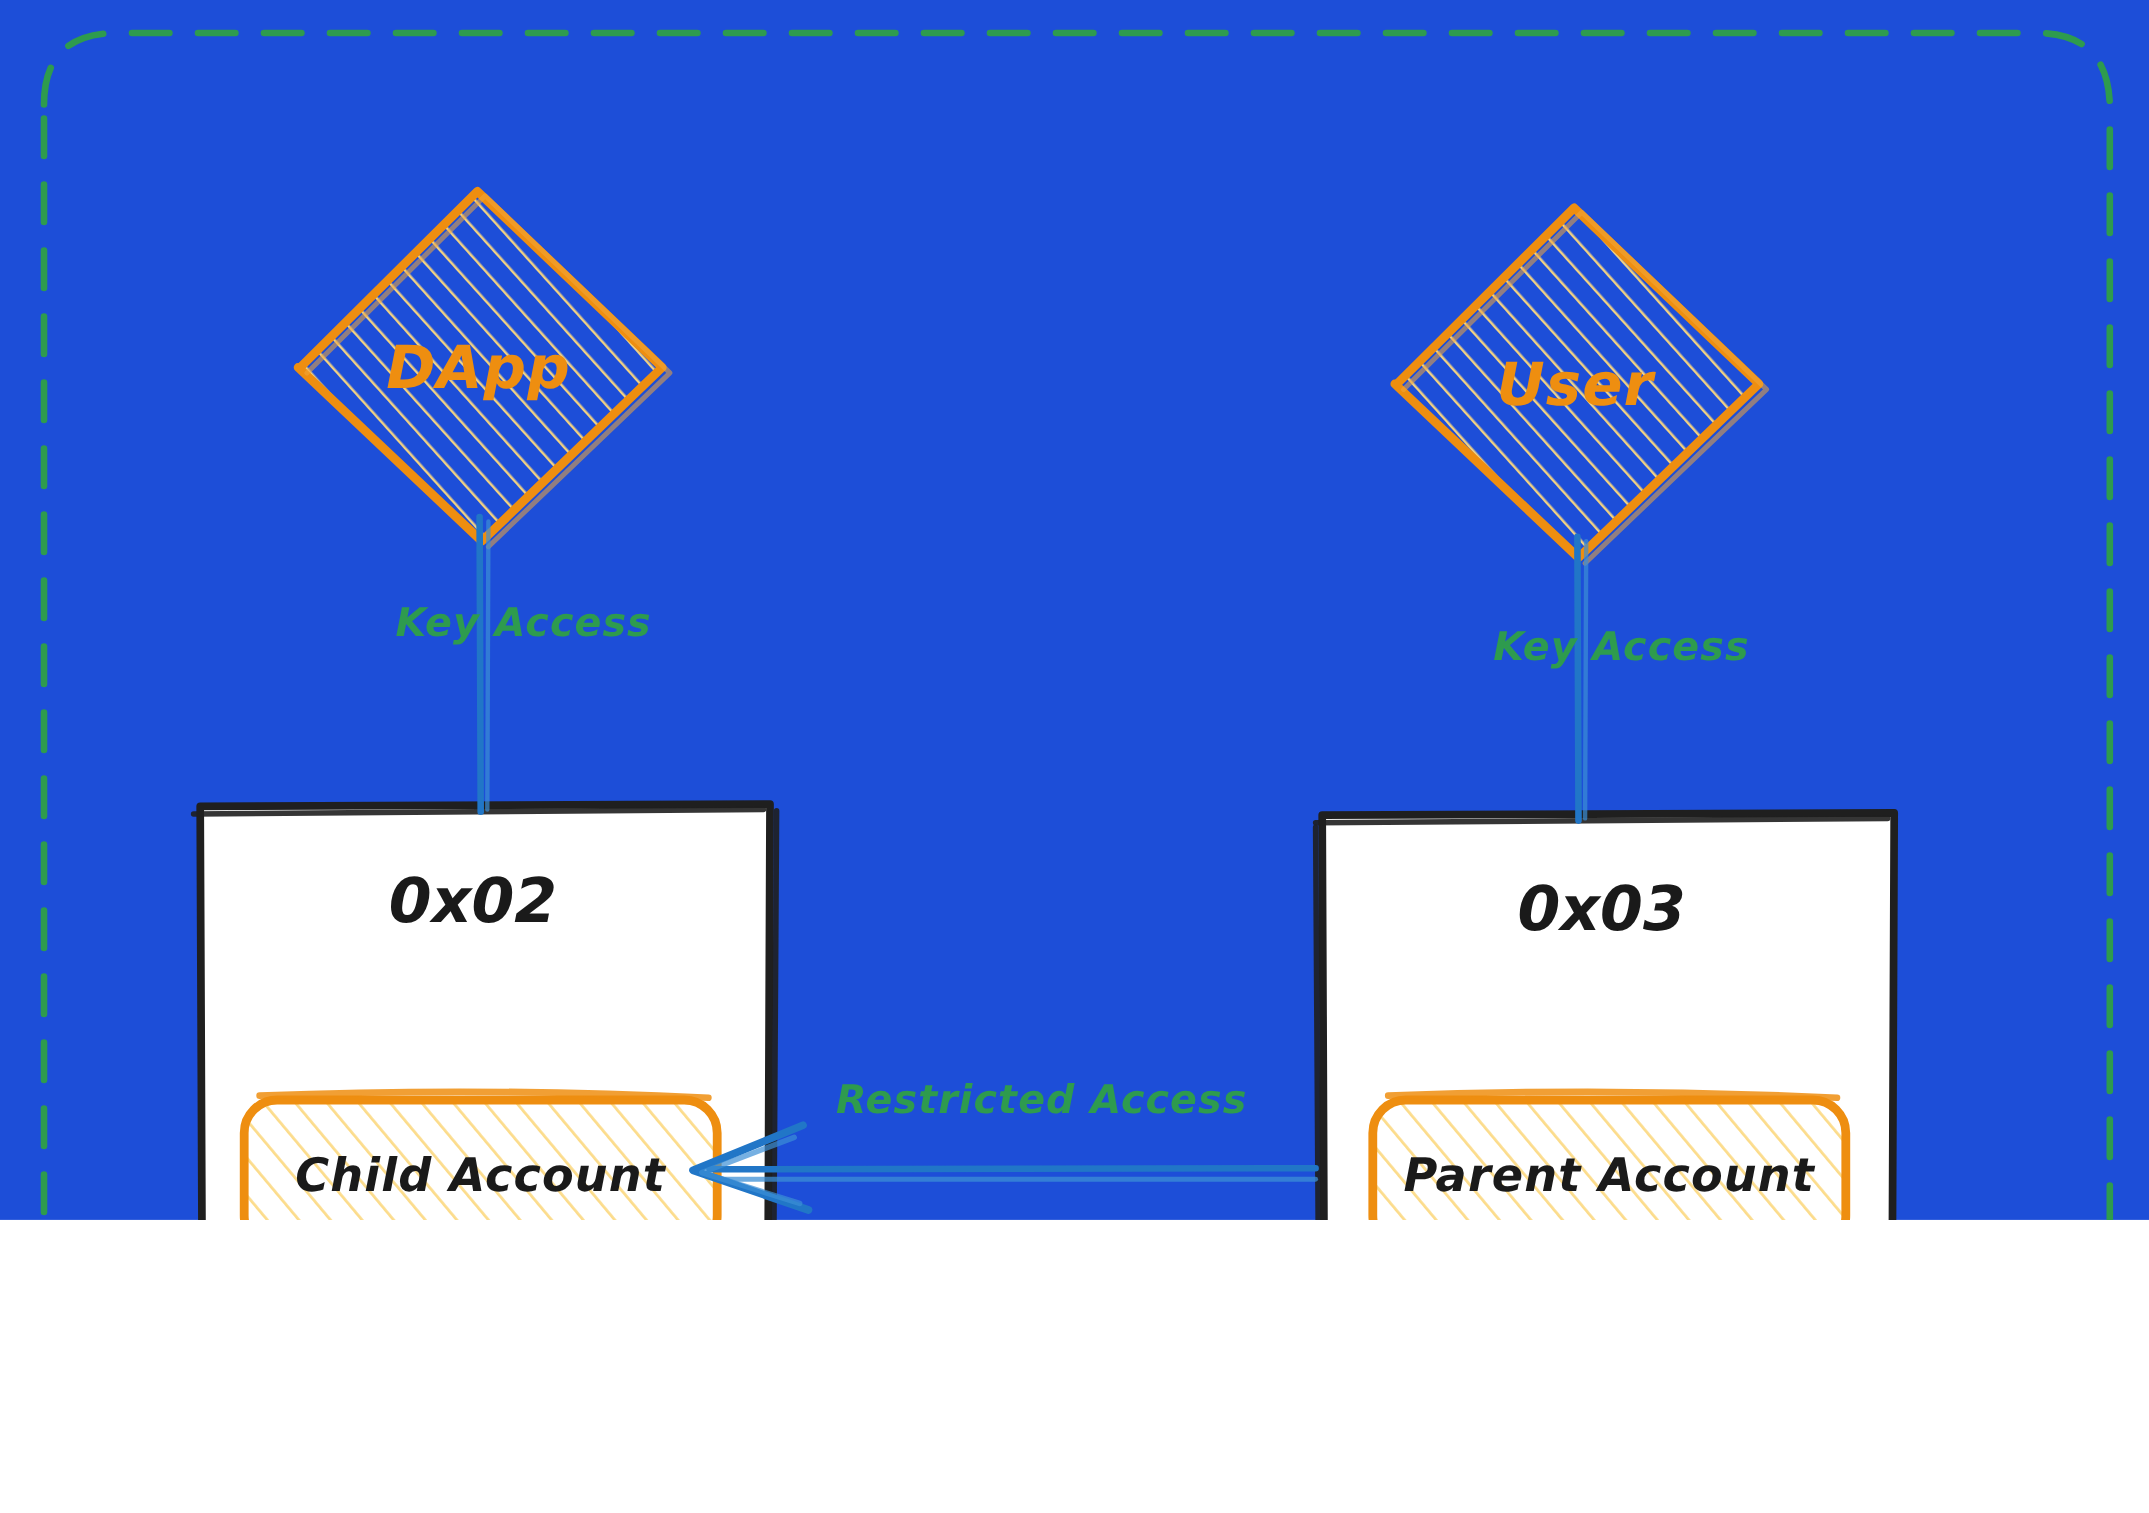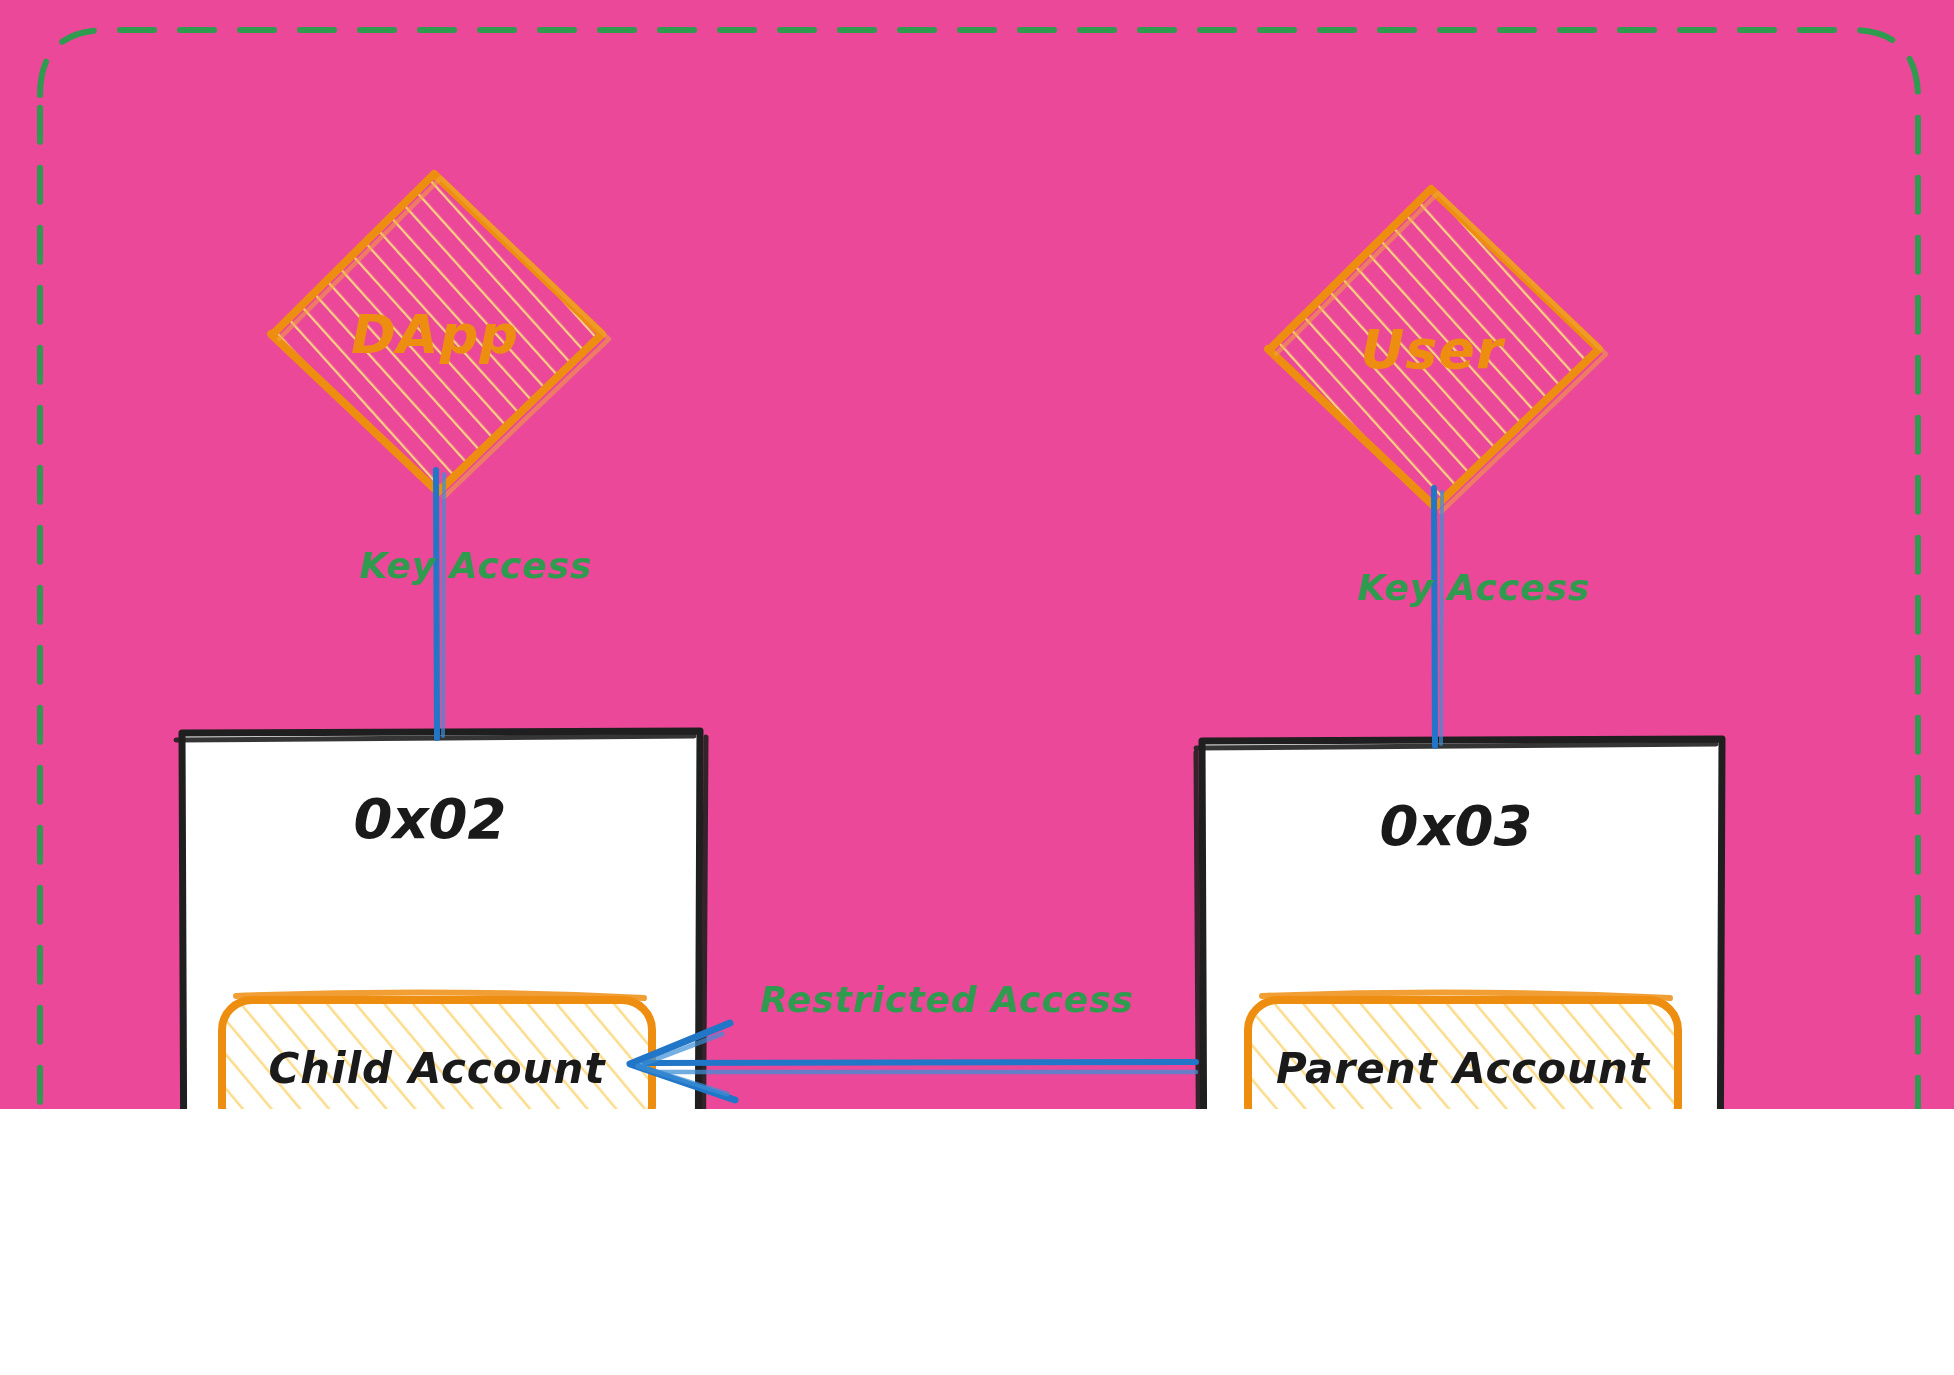--- a/index.html
+++ b/index.html
@@ -4,21 +4,21 @@
 <style>
   html, body {
     margin: 0;
     padding: 0;
     background: #ffffff;
   }
   #canvas {
     position: relative;
     width: 1954px;
     height: 1109px;
-    background: #ec4899;
+    background: #1d4ed8;
     overflow: hidden;
     font-family: "DejaVu Sans", sans-serif;
   }
   #diagram-svg {
     position: absolute;
     top: 0;
     left: 0;
     width: 1954px;
     height: 1375px;
   }

